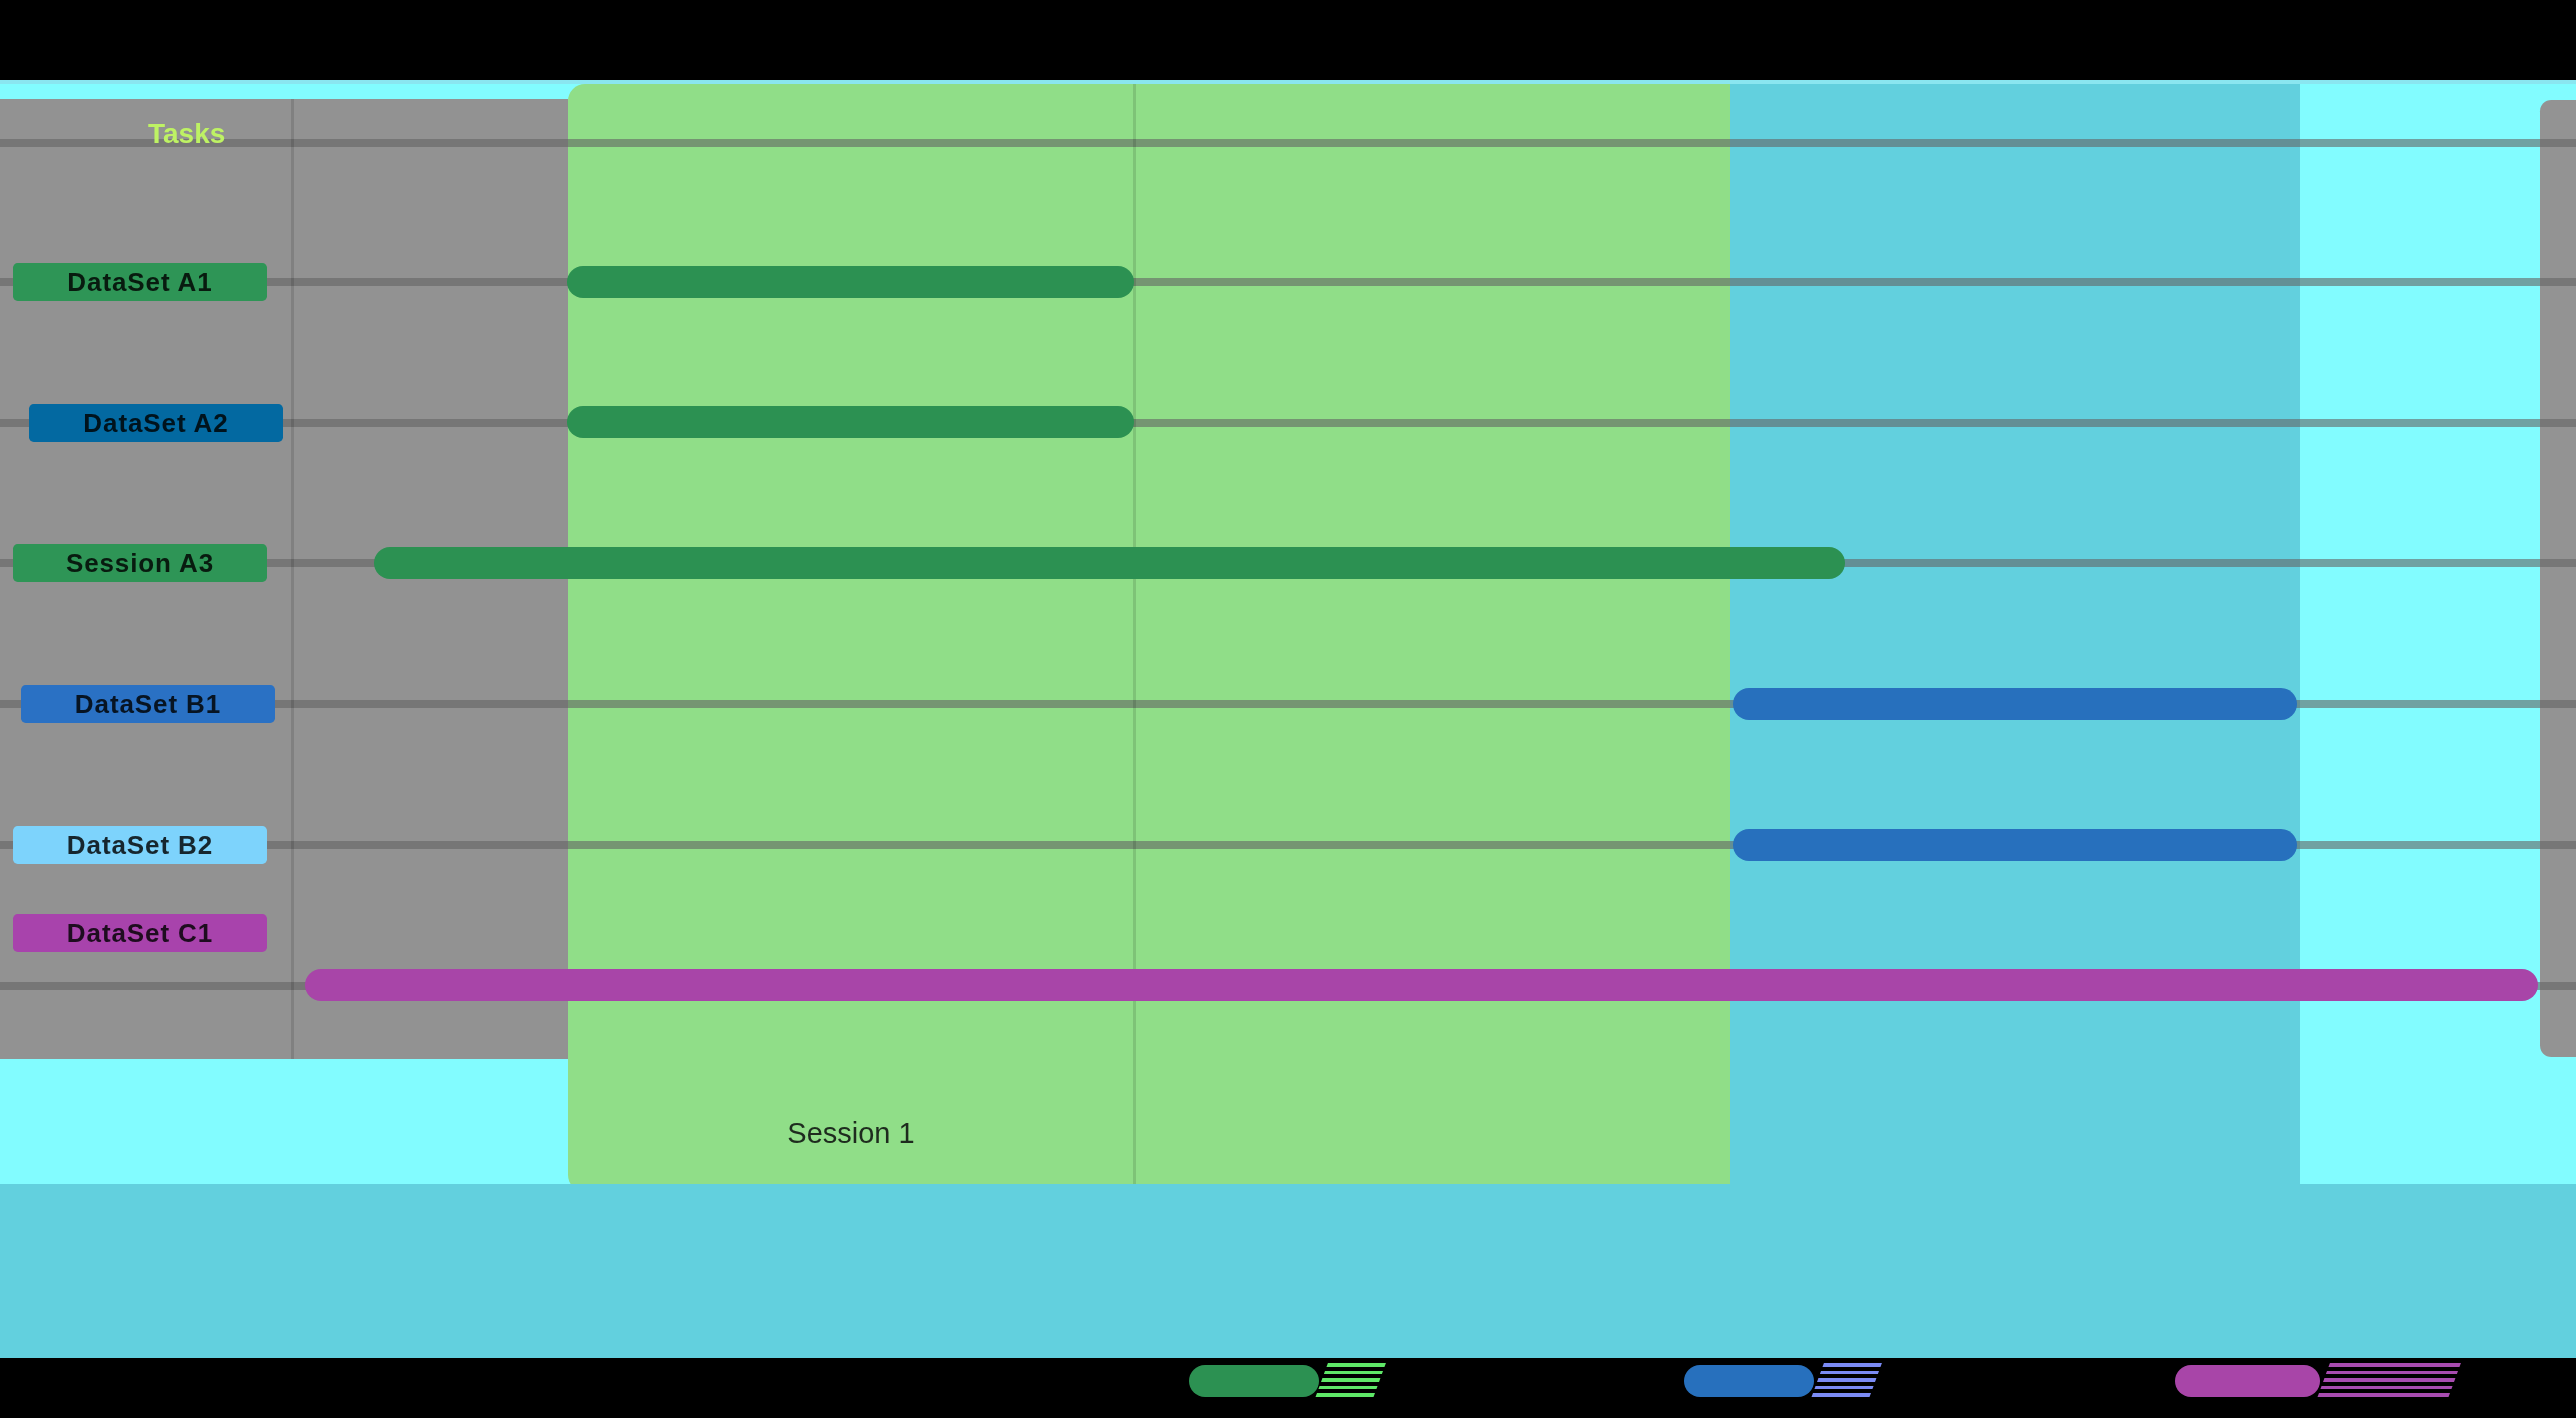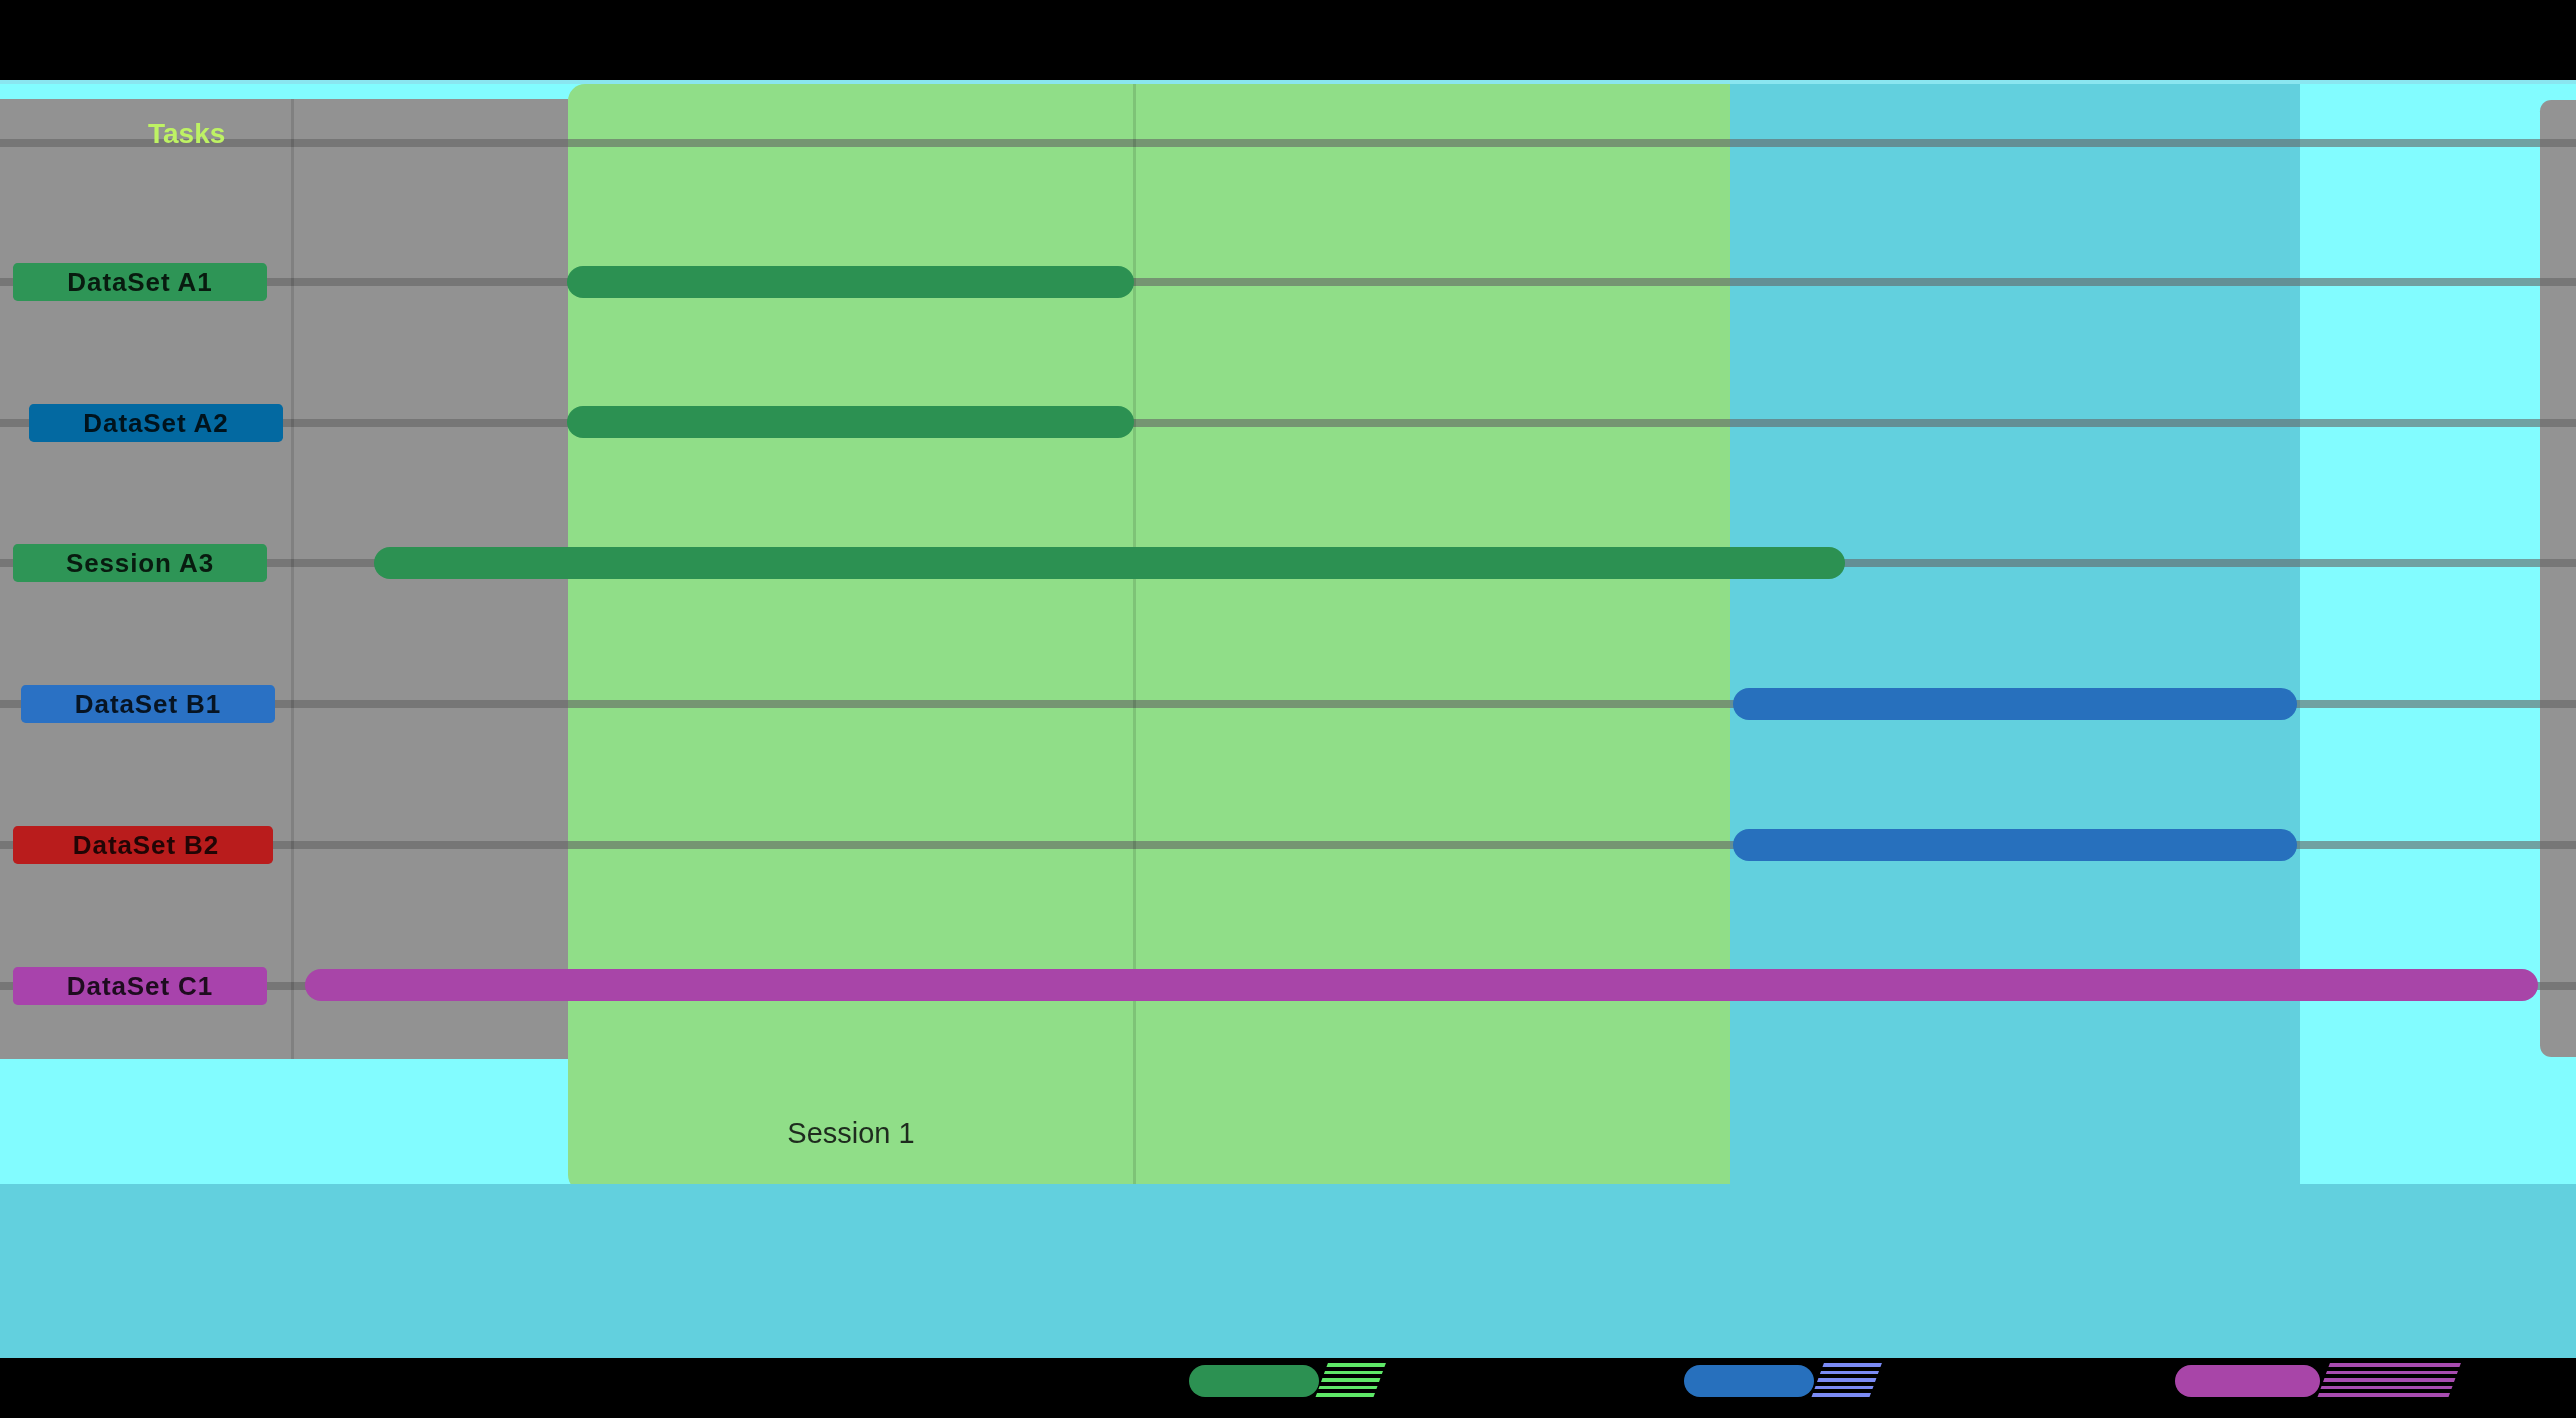--- a/index.html
+++ b/index.html
@@ -68,22 +68,22 @@
       <div class="abs bar" style="left: 374px; width: 1471px; top: 547px; background: rgb(44, 145, 82);"></div>
       <div class="abs bar" style="left: 1733px; width: 564px; top: 688px; background: rgb(39, 112, 189);"></div>
       <div class="abs bar" style="left: 1733px; width: 564px; top: 829px; background: rgb(39, 112, 189);"></div>
       <div class="abs bar" style="left: 305px; width: 2233px; top: 969px; background: rgb(168, 69, 168);"></div>
     </div>
   <div id="rowlabels">
       <div class="abs rowlabel" style="top: 263px; background: rgb(46, 149, 86);">DataSet A1</div>
       <div class="abs rowlabel" style="top: 404px; background: #0369a1; margin-left: 16px;">DataSet A2</div>
       <div class="abs rowlabel" style="top: 544px; background: rgb(46, 149, 86);">Session A3</div>
       <div class="abs rowlabel" style="top: 685px; background: rgb(42, 113, 196); margin-left: 8px;">DataSet B1</div>
-      <div class="abs rowlabel" style="top: 826px; background: #b91c1c; padding-left: 6px;">DataSet B2</div>
-      <div class="abs rowlabel" style="top: 967px; background: rgb(168, 67, 172);">DataSet C1</div>
+      <div class="abs rowlabel" style="top: 826px; background: #7dd3fc;">DataSet B2</div>
+      <div class="abs rowlabel" style="top: 914px; background: rgb(168, 67, 172);">DataSet C1</div>
     </div>
 
   <div class="abs tasks-header">Tasks</div>
 
   <div class="abs session-label session-1-label">Session 1</div>
 
   <div class="abs bottom-band"></div>
 
   <div id="legend">
       <div class="abs legend-pill" style="left: 1189px; width: 130px; background: rgb(44, 145, 82);"></div>

